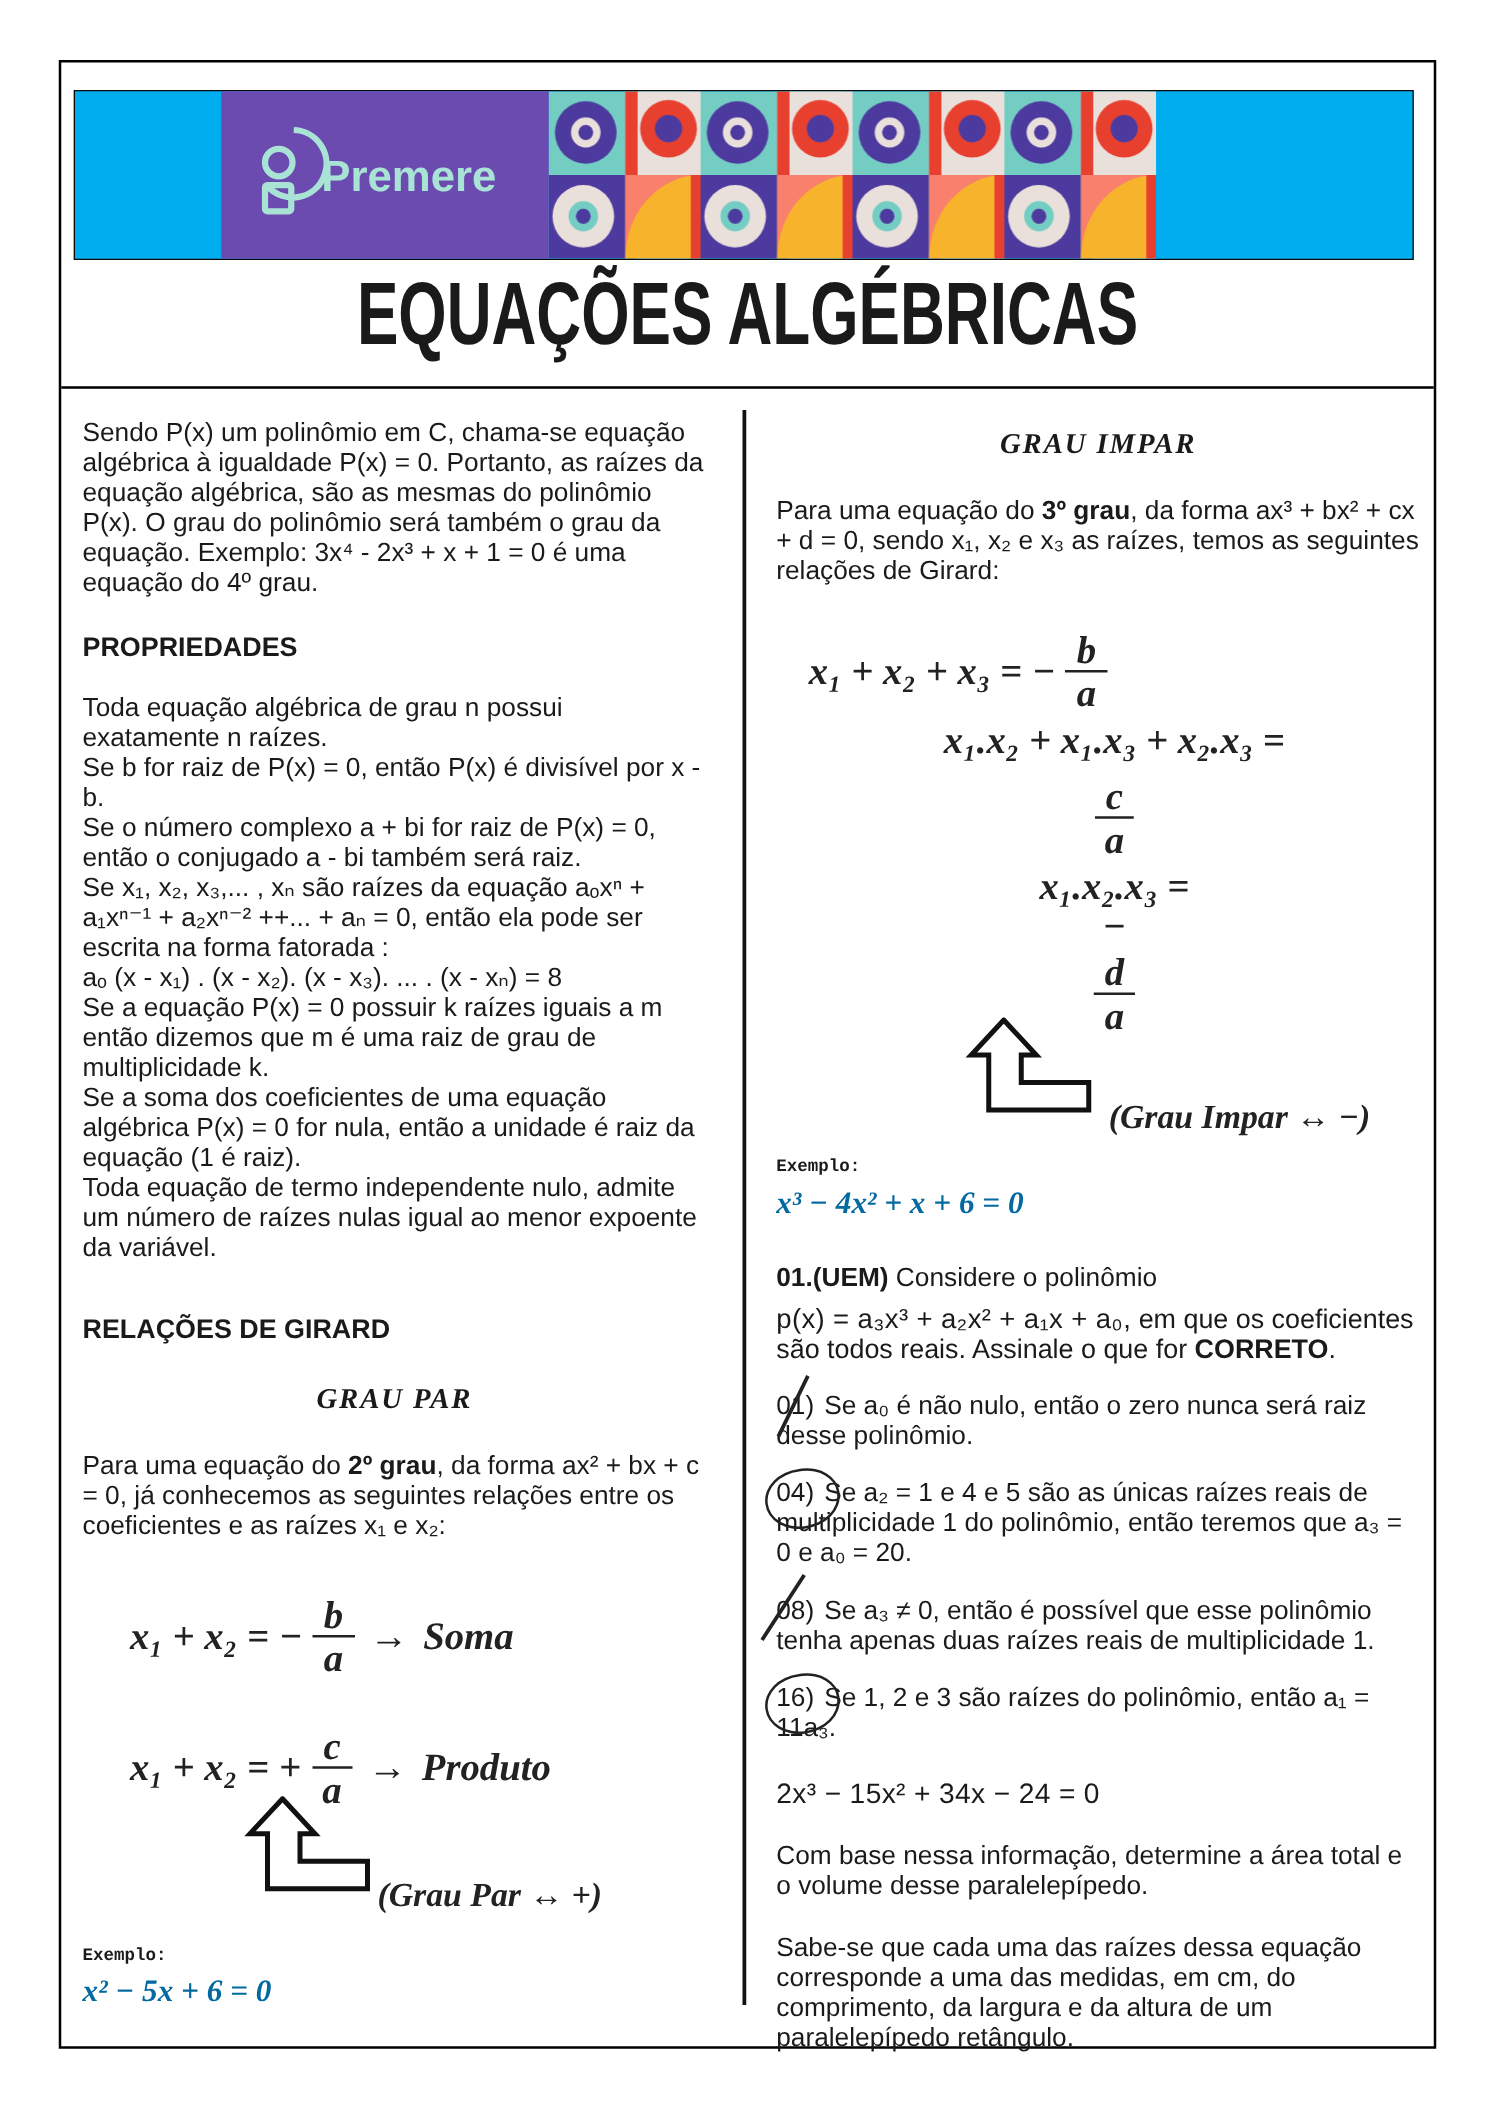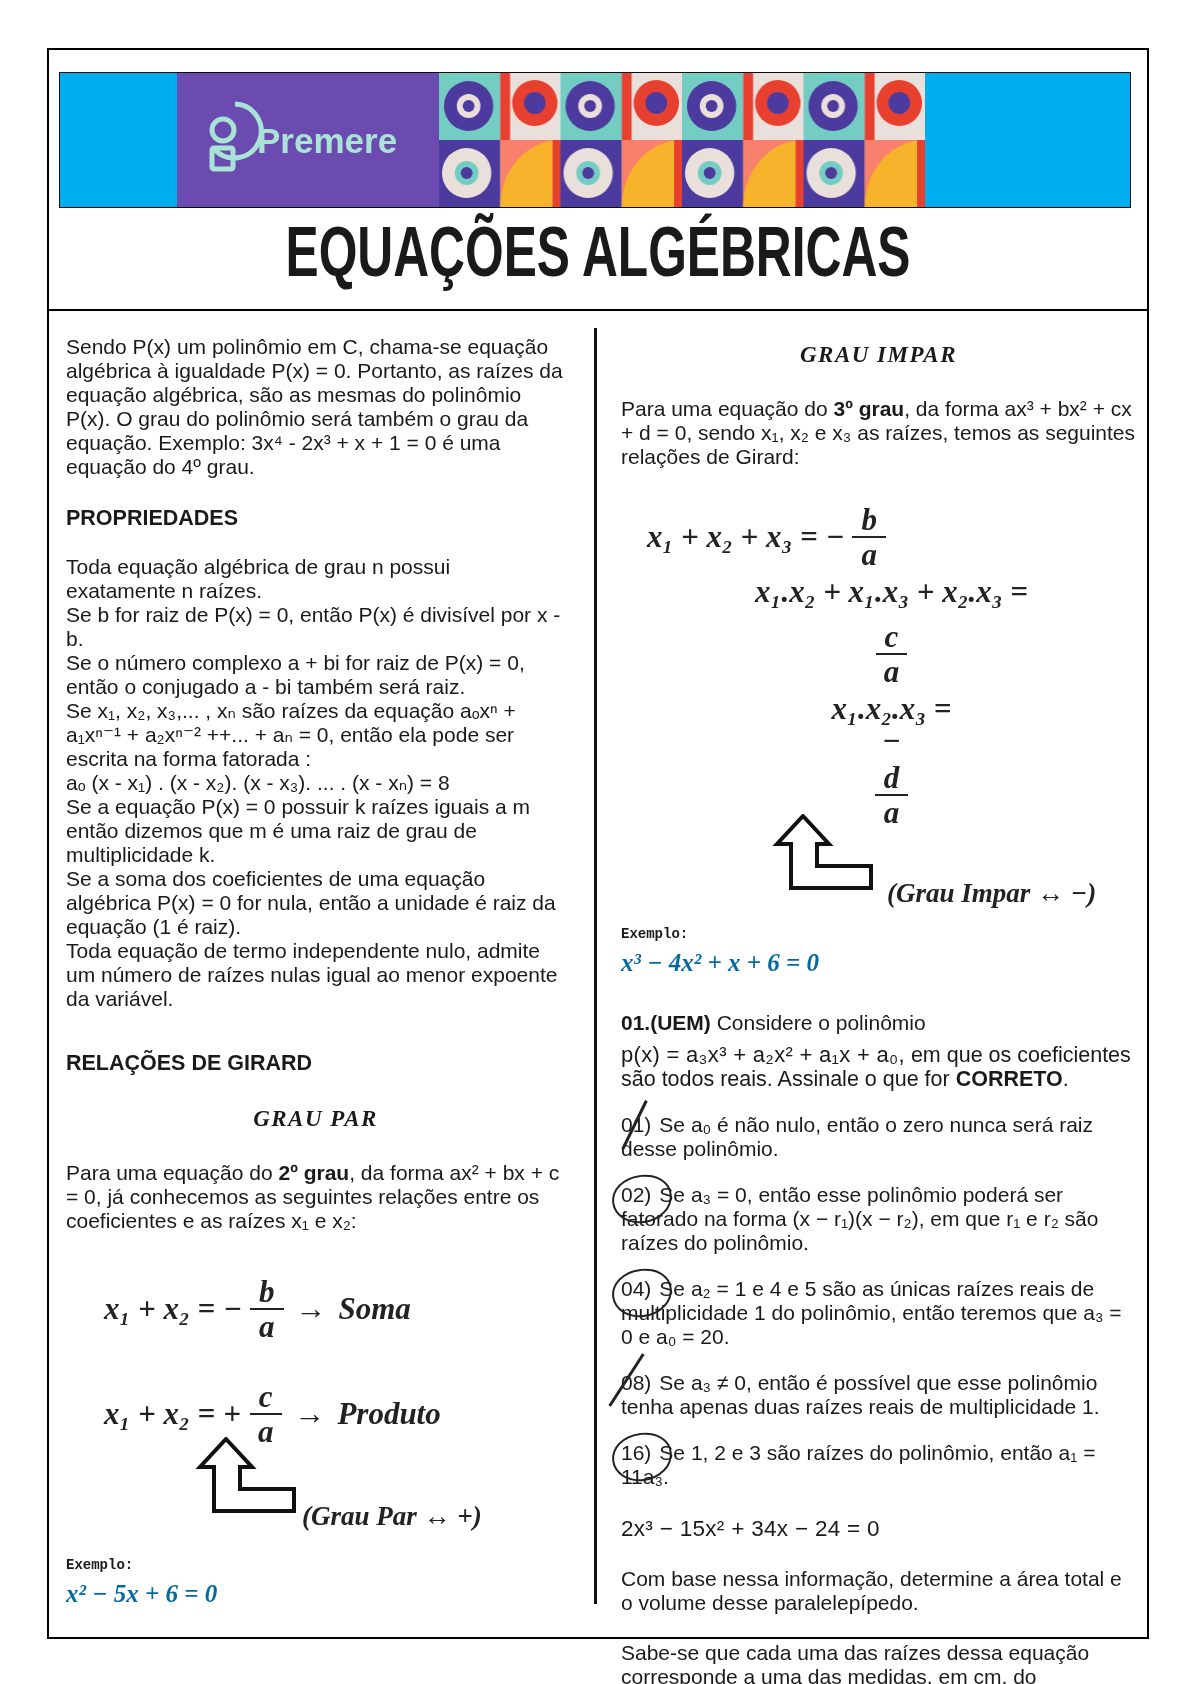--- a/index.html
+++ b/index.html
@@ -202,21 +202,20 @@
     </div>
 
     <div class="exemplo exemplo-r">Exemplo:</div>
     <div class="exemplo-eq">x³ − 4x² + x + 6 = 0</div>
 
     <p class="q-head"><b>01.(UEM)</b><span> Considere o polinômio</span></p>
     <p class="q-body"><span class="mathsans">p(x) = a₃x³ + a₂x² + a₁x + a₀,</span><span> em que os coeficientes são todos reais. Assinale o que for </span><b>CORRETO</b><span>.</span></p>
 
     <p class="opt"><span class="optnum"><span>01)</span><i class="pen-strike"></i></span><span>Se a₀  é não nulo, então o zero nunca será raiz desse polinômio.</span></p>
 
-    <p class="opt"><span class="optnum"><span>02)</span><i class="pen-circle"></i></span><span>Se a₃ = 0, então esse polinômio poderá ser fatorado na forma (x − r₁)(x − r₂), em que r₁ e r₂ são raízes do polinômio.</span></p>
 
     <p class="opt"><span class="optnum"><span>04)</span><i class="pen-circle"></i></span><span>Se a₂ = 1 e 4 e 5 são as únicas raízes reais de multiplicidade 1 do polinômio, então teremos que a₃ = 0 e a₀ = 20.</span></p>
 
     <p class="opt"><span class="optnum"><span>08)</span><i class="pen-strike pen-strike-b"></i></span><span>Se a₃ ≠ 0, então é possível que esse polinômio tenha apenas duas raízes reais de multiplicidade 1.</span></p>
 
     <p class="opt"><span class="optnum"><span>16)</span><i class="pen-circle"></i></span><span>Se 1, 2 e 3 são raízes do polinômio, então a₁ = 11a₃.</span></p>
 
     <p class="q2-eq">2x³ − 15x² + 34x − 24 = 0</p>
     <p class="q2-p">Com base nessa informação, determine a área total e o volume desse paralelepípedo.</p>
     <p class="q2-p">Sabe-se que cada uma das raízes dessa equação corresponde a uma das medidas, em cm, do comprimento, da largura e da altura de um paralelepípedo retângulo.</p>

